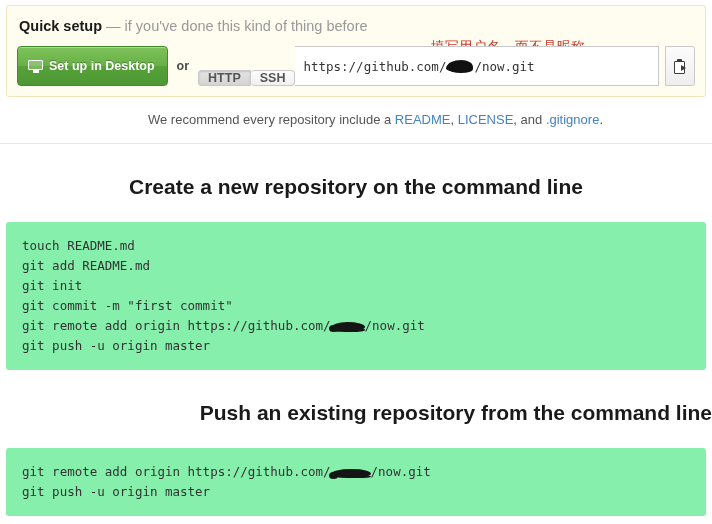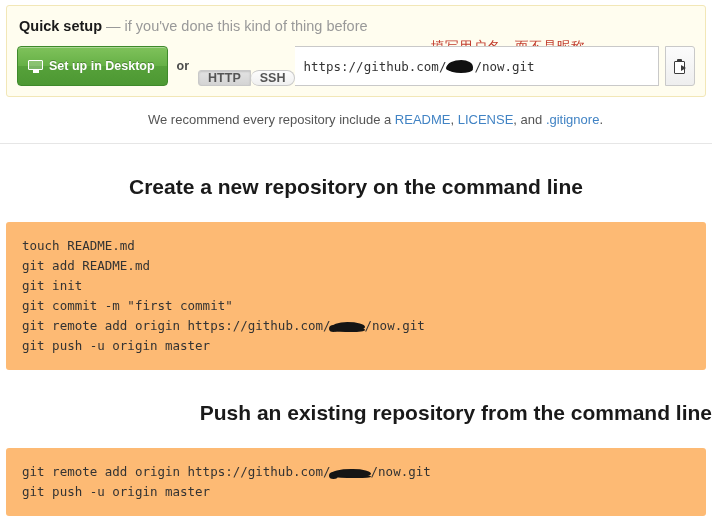--- a/index.html
+++ b/index.html
@@ -122,21 +122,21 @@
     white-space: nowrap;
   }
   .proto-btn.active {
     background: linear-gradient(to bottom, #e3e3e3, #d4d4d4);
     border-radius: 3px 0 0 3px;
     box-shadow: inset 0 1px 2px rgba(0,0,0,0.14);
   }
   .proto-btn.inactive {
     background: linear-gradient(to bottom, #fcfcfc, #f0f0f0);
     border-left: none;
-    border-radius: 9px;
+    border-radius: 4px;
   }
   .url-field {
     flex: 1;
     min-width: 0;
     display: flex;
     align-items: center;
     background: #ffffff;
     border: 1px solid #c9c9c9;
     border-left: none;
     padding: 0 8px;
@@ -225,21 +225,21 @@
     font-weight: bold;
     color: #1a1a1a;
     margin: 0;
     padding: 0;
     line-height: 26px;
   }
   .sec1-title { padding-top: 30px; }
   .sec2-title { padding-top: 30px; text-align: right; }
 
   .code-block {
-    background: #fdba74;
+    background: #86efac;
     border-radius: 3px;
     margin: 22px 6px 0 6px;
     padding: 14px 16px 14px 16px;
     font-family: "DejaVu Sans Mono", monospace;
     font-size: 12.5px;
     line-height: 20px;
     color: #333333;
     white-space: nowrap;
     overflow: hidden;
   }

